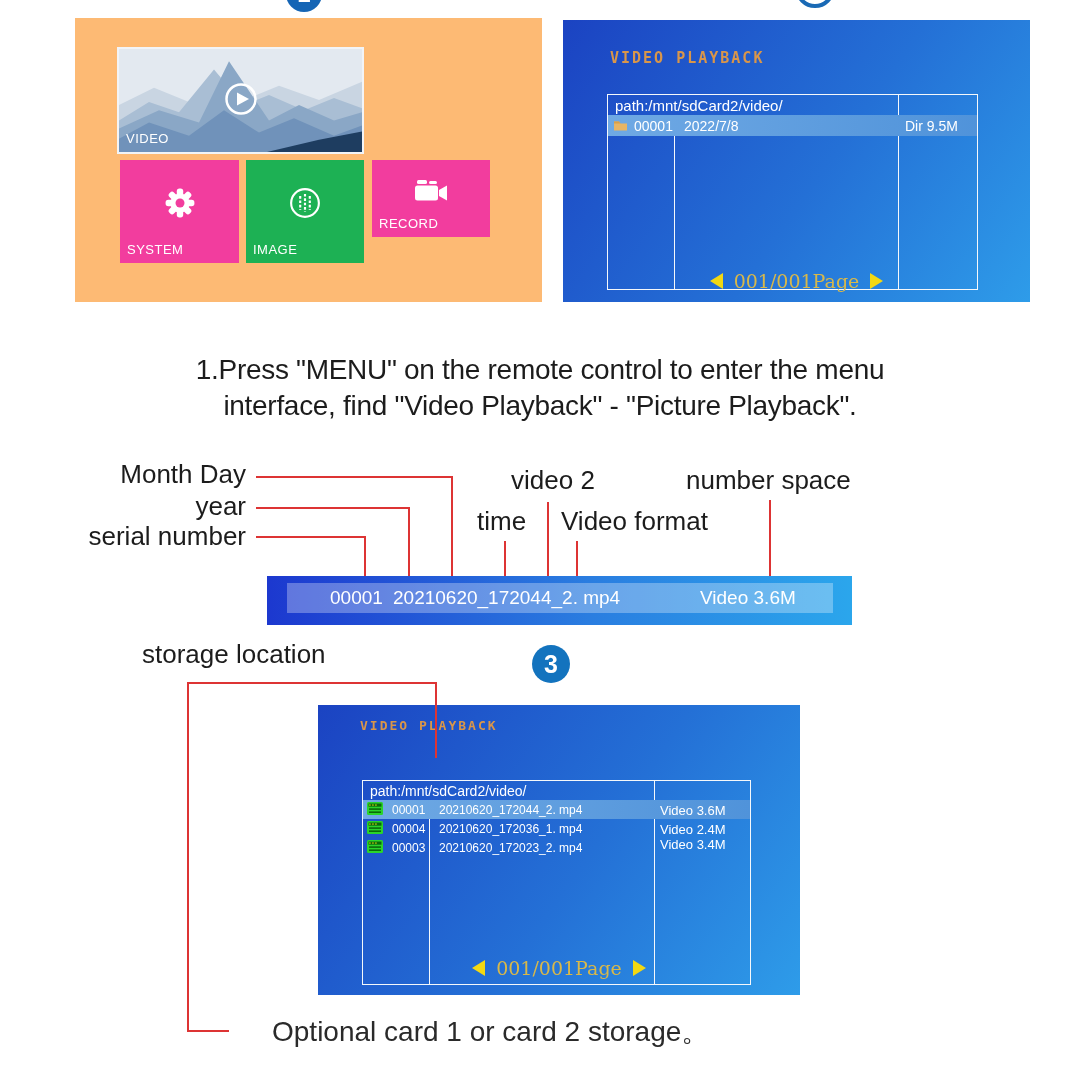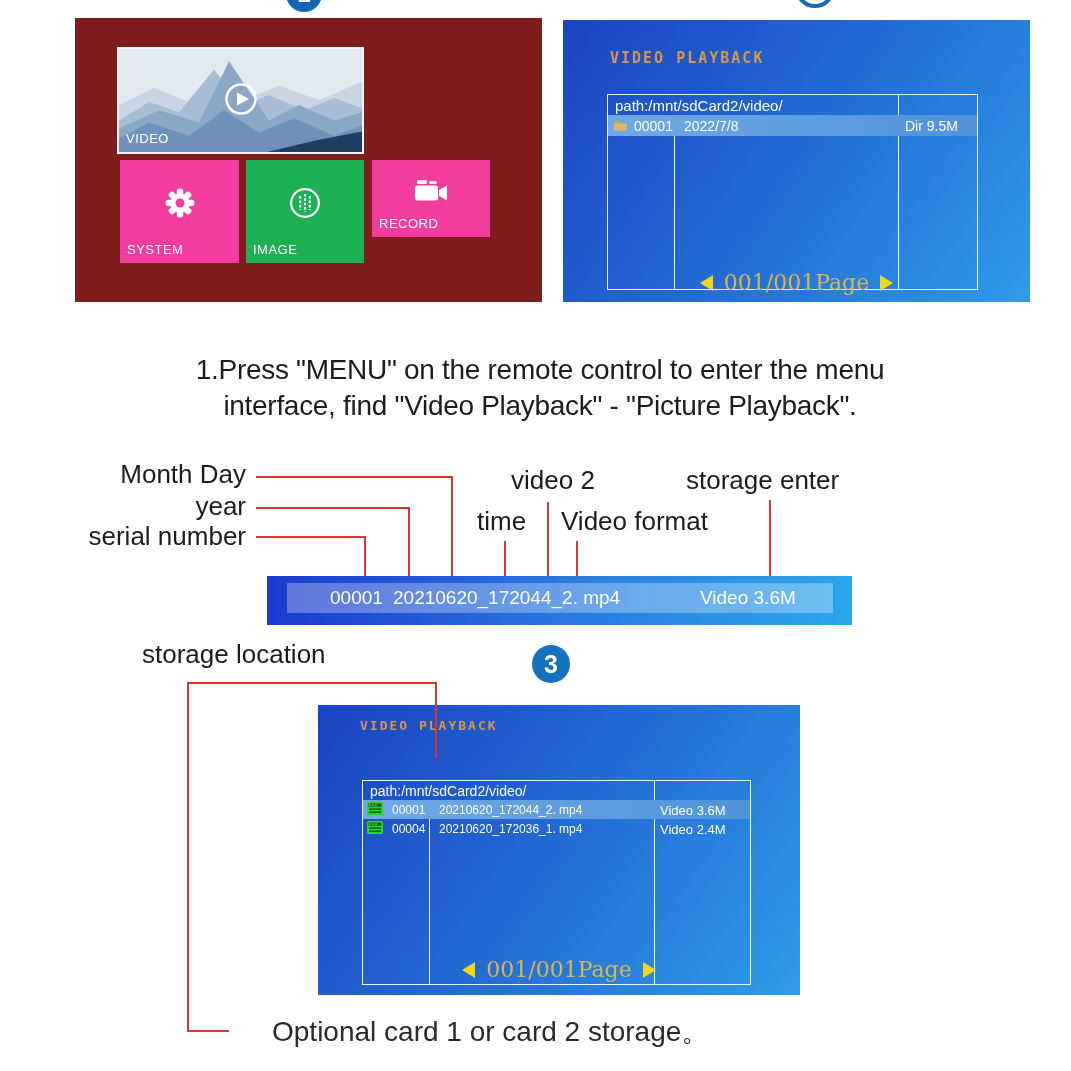--- a/index.html
+++ b/index.html
@@ -7,21 +7,21 @@
         font-family:"Liberation Sans",sans-serif;}
 
   
   .badge{position:absolute;border-radius:50%;display:flex;align-items:center;justify-content:center;
          color:#fff;font-weight:bold;z-index:4;}
   .badge1{left:286px;top:-24px;width:36px;height:36px;background:#1565b5;font-size:24px;}
   .badge2{left:795px;top:-32px;width:40px;height:40px;border:4px solid #1a6ab5;background:transparent;box-sizing:border-box;}
   .badge3{left:532px;top:645px;width:38px;height:38px;background:#1373be;font-size:25px;}
 
   
-  .menu-screen{position:absolute;left:75px;top:18px;width:467px;height:284px;background:#7f1d1d;z-index:1;}
+  .menu-screen{position:absolute;left:75px;top:18px;width:467px;height:284px;background:#fdba74;z-index:1;}
   .tile{position:absolute;color:#fff;}
   .tile-label{position:absolute;left:7px;bottom:6px;font-size:13px;color:#fff;letter-spacing:.5px;}
   .video-tile{left:42px;top:29px;width:247px;height:107px;border:2px solid #f2f4f7;box-sizing:border-box;background:#e3e9f0;}
   .video-tile svg.mountains{position:absolute;left:0;top:0;width:100%;height:100%;}
   .play-wrap{position:absolute;left:50%;top:50%;transform:translate(-50%,-50%);}
   .photo-tile{left:297px;top:33px;width:118px;height:102px;background:#f28211;}
   .system-tile{left:45px;top:142px;width:119px;height:103px;background:#f23d9e;}
   .image-tile{left:171px;top:142px;width:118px;height:103px;background:#1db154;}
   .record-tile{left:297px;top:142px;width:118px;height:77px;background:#f23d9e;}
   .tile-icon{position:absolute;left:50%;top:44%;transform:translate(-50%,-50%);}
@@ -42,21 +42,21 @@
   .vdiv{position:absolute;width:1px;background:#f5f8fb;}
   .pb-row{position:absolute;left:0;right:0;color:#fff;}
   .row-hl{background:linear-gradient(90deg,#6fa9e4,#5093da);}
   .cell{position:absolute;top:50%;transform:translateY(-50%);white-space:nowrap;}
   .pb1 .pb-row{height:21px;font-size:14px;}
   .pb2 .pb-row{height:19px;font-size:12px;}
   .pb2 .c-size{font-size:13px;}
   .pagenav{position:absolute;left:0;right:0;display:flex;align-items:center;justify-content:center;gap:11px;}
   .pb1 .pagenav{top:250px;}
   .pb2 .pagenav{top:252px;}
-  .page-label{font-family:"DejaVu Serif",serif;color:#d8b84a;font-size:22px;}
+  .page-label{font-family:"DejaVu Serif",serif;color:#d8b84a;font-size:19px;}
   .tri{width:0;height:0;}
   .tri-left{border-top:8px solid transparent;border-bottom:8px solid transparent;border-right:13px solid #f2d812;}
   .tri-right{border-top:8px solid transparent;border-bottom:8px solid transparent;border-left:13px solid #f2d812;}
 
   
   .instruction{position:absolute;left:110px;top:352px;width:860px;text-align:center;color:#1c1c1c;
                font-size:28px;line-height:36px;letter-spacing:-0.3px;}
 
   
   .ann{position:absolute;color:#1c1c1c;font-size:26px;white-space:nowrap;z-index:6;}
@@ -182,21 +182,21 @@
     <div>1.Press "MENU" on the remote control to enter the menu</div>
     <div>interface, find "Video Playback" - "Picture Playback".</div>
   </div>
 
   <div class="ann ann-right lbl-monthday">Month Day</div>
   <div class="ann ann-right lbl-year">year</div>
   <div class="ann ann-right lbl-serial" style="left:28px;width:218px;">serial number</div>
   <div class="ann lbl-time">time</div>
   <div class="ann lbl-video2">video 2</div>
   <div class="ann lbl-format">Video format</div>
-  <div class="ann lbl-storage-space">storage enter</div>
+  <div class="ann lbl-storage-space">number space</div>
   <div class="ann lbl-storage-location">storage location</div>
 
   <div class="rline" style="left:256px;top:476px;width:197px;height:2px;"></div>
   <div class="rline" style="left:451px;top:476px;width:2px;height:100px;"></div>
   <div class="rline" style="left:256px;top:507px;width:154px;height:2px;"></div>
   <div class="rline" style="left:408px;top:507px;width:2px;height:69px;"></div>
   <div class="rline" style="left:256px;top:536px;width:110px;height:2px;"></div>
   <div class="rline" style="left:364px;top:536px;width:2px;height:40px;"></div>
   <div class="rline" style="left:504px;top:541px;width:2px;height:35px;"></div>
   <div class="rline" style="left:547px;top:502px;width:2px;height:74px;"></div>
@@ -254,20 +254,36 @@
               <polygon points="8.5,2 10,3.1 8.5,4.2" fill="#f2d812"></polygon>
               <rect x="2" y="6.3" width="12" height="1.6" fill="#0a6a0a"></rect>
               <rect x="2" y="9.4" width="12" height="1.6" fill="#0a6a0a"></rect>
             </svg>
         </span>
         <span class="cell" style="left:29px;">00004</span>
         <span class="cell" style="left:76px;">20210620_172036_1. mp4</span>
         <span class="cell c-size" style="left:297px;">Video 2.4M</span>
       </div>
 
+      <div class="pb-row" style="top:57px;">
+        <span class="cell" style="left:4px;">
+          <svg width="16" height="13" viewBox="0 0 16 13">
+              <rect width="16" height="13" rx="1.5" fill="#2bd42b"></rect>
+              <rect x="1.5" y="1.5" width="13" height="3.2" fill="#0a6a0a"></rect>
+              <polygon points="2.5,2 4,3.1 2.5,4.2" fill="#f2d812"></polygon>
+              <polygon points="5.5,2 7,3.1 5.5,4.2" fill="#f2d812"></polygon>
+              <polygon points="8.5,2 10,3.1 8.5,4.2" fill="#f2d812"></polygon>
+              <rect x="2" y="6.3" width="12" height="1.6" fill="#0a6a0a"></rect>
+              <rect x="2" y="9.4" width="12" height="1.6" fill="#0a6a0a"></rect>
+            </svg>
+        </span>
+        <span class="cell" style="left:29px;">00003</span>
+        <span class="cell" style="left:76px;">20210620_172023_2. mp4</span>
+        <span class="cell c-size" style="left:297px;top:30%;">Video 3.4M</span>
+      </div>
     </div>
     <div class="pagenav">
       <div class="tri tri-left"></div>
       <div class="page-label">001/001Page</div>
       <div class="tri tri-right"></div>
     </div>
   </div>
 
   <div class="footer-note">Optional card 1 or card 2 storage。</div>
 

